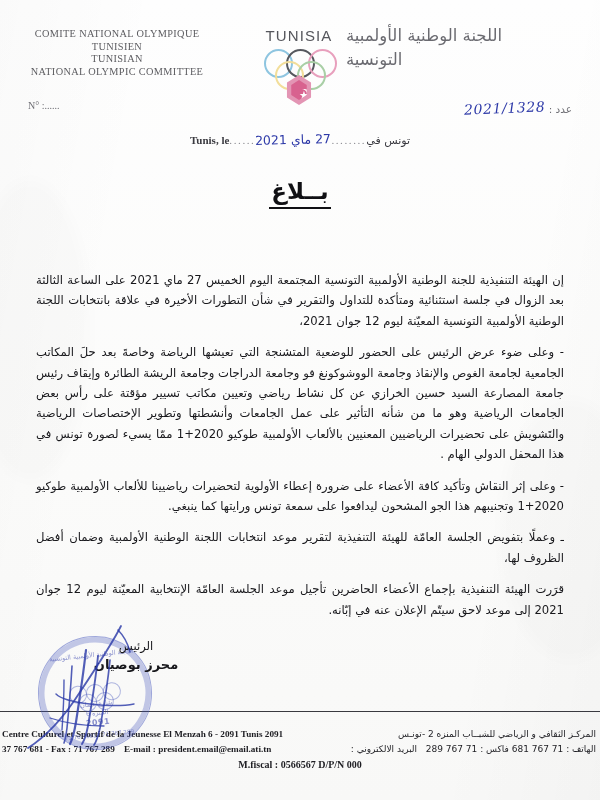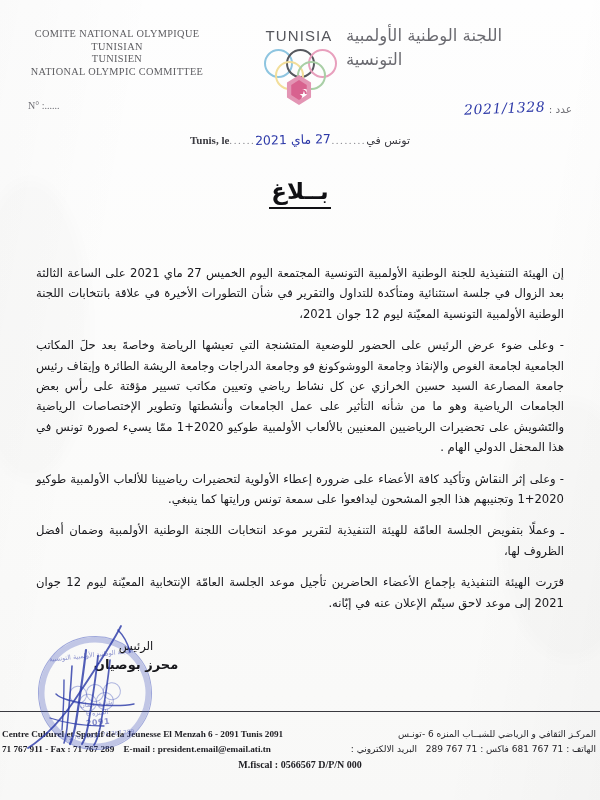--- a/index.html
+++ b/index.html
@@ -191,21 +191,21 @@
     top: 262px;
     left: 36px;
     right: 36px;
     direction: rtl;
     text-align: justify;
     font-family: "DejaVu Sans", sans-serif;
     font-size: 11.6px;
     line-height: 20.4px;
     color: #17171b;
   }
-  .para { margin: 1px 0 11px 0; text-align: justify; text-justify: inter-word; }
+  .para { margin: 8px 0 11px 0; text-align: justify; text-justify: inter-word; }
   .para:last-child { margin-bottom: 0; }
 
   
   .sig-block {
     position: absolute;
     top: 638px;
     left: 0;
     width: 272px;
     text-align: center;
     direction: rtl;
@@ -295,22 +295,22 @@
 
 <div class="page">
 
   <div class="scan-blotch" style="left:-30px;top:180px;width:120px;height:300px;"></div>
   <div class="scan-blotch" style="right:-40px;top:400px;width:140px;height:260px;"></div>
 
   <div class="letterhead">
 
     <div class="lh-fr">
       <div>COMITE NATIONAL OLYMPIQUE</div>
+      <div>TUNISIEN</div>
       <div>TUNISIAN</div>
-      <div>TUNISIEN</div>
       <div>NATIONAL OLYMPIC COMMITTEE</div>
     </div>
 
     <div class="lh-logo">
       <div class="word">TUNISIA</div>
       <div class="ring r-blue"></div>
       <div class="ring r-black"></div>
       <div class="ring r-red"></div>
       <div class="ring r-yellow"></div>
       <div class="ring r-green"></div>
@@ -383,25 +383,25 @@
     <div class="sig-title">الرئيس</div>
     <div class="sig-name">محرز بوصيان</div>
   </div>
 
   <div class="footer">
     <div class="f-line">
       <span class="f-left">
         <span class="f-bold">Centre Culturel et Sportif de la Jeunesse El Menzah 6 - 2091 Tunis</span>
         <span class="f-bold">2091</span>
       </span>
-      <span class="f-right">المركـز الثقافي و الرياضي للشبــاب المنزه 6 -تونـس</span>
+      <span class="f-right">المركـز الثقافي و الرياضي للشبــاب المنزه 2 -تونـس</span>
     </div>
     <div class="f-line">
       <span class="f-left f-bold">
-        <span>71 767 911 - Fax : 71 767 289</span>
+        <span>37 767 681 - Fax : 71 767 289</span>
         &nbsp;&nbsp;&nbsp;<span>E-mail : president.email@email.ati.tn</span>
       </span>
       <span class="f-right">
         <span>الهاتف : 71 767 681  فاكس :</span>
         <span>71 767 289</span>
         &nbsp;&nbsp;<span>البريد الالكتروني :</span>
       </span>
     </div>
     <div class="f-center">M.fiscal : 0566567 D/P/N 000</div>
   </div>

